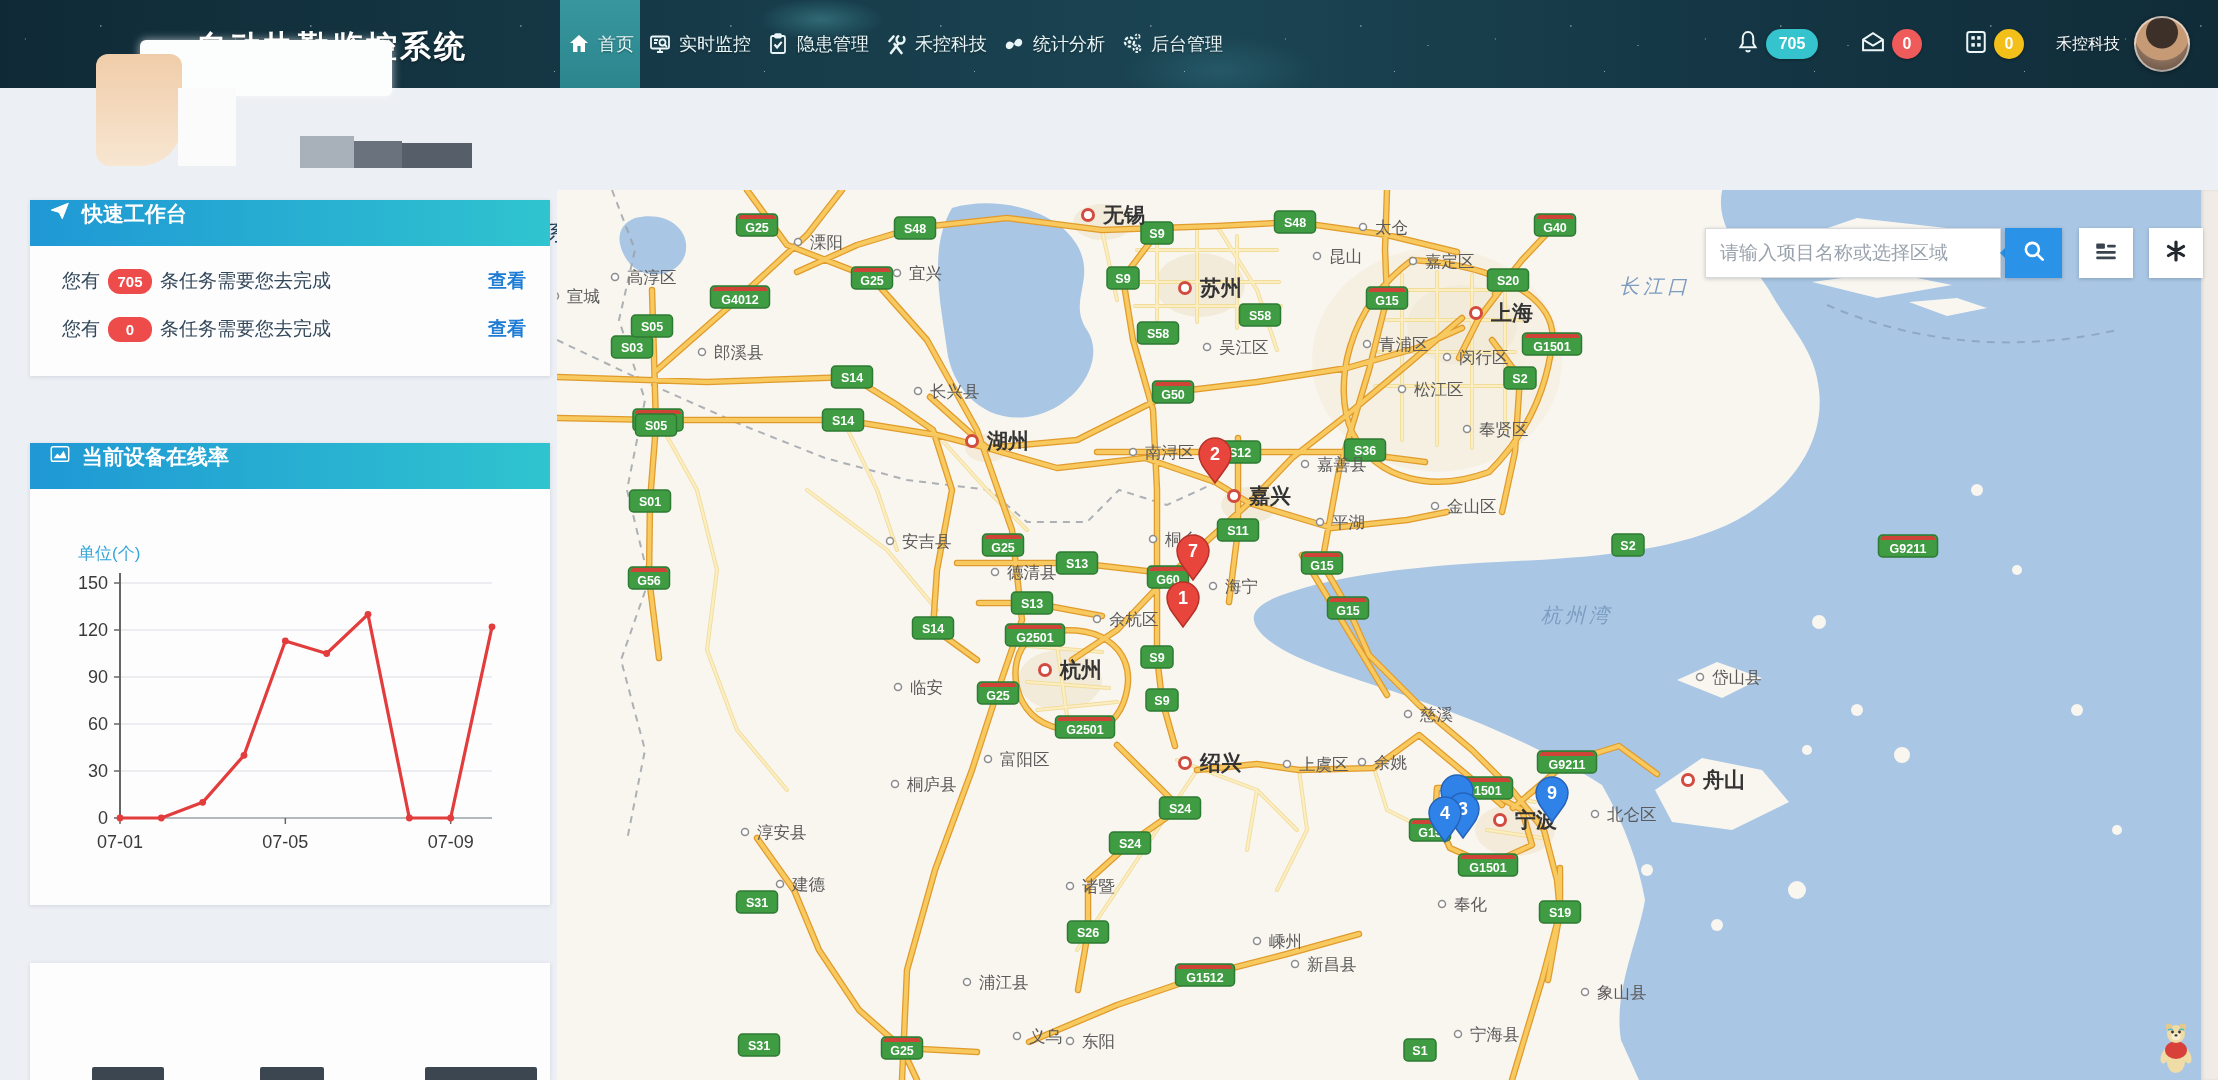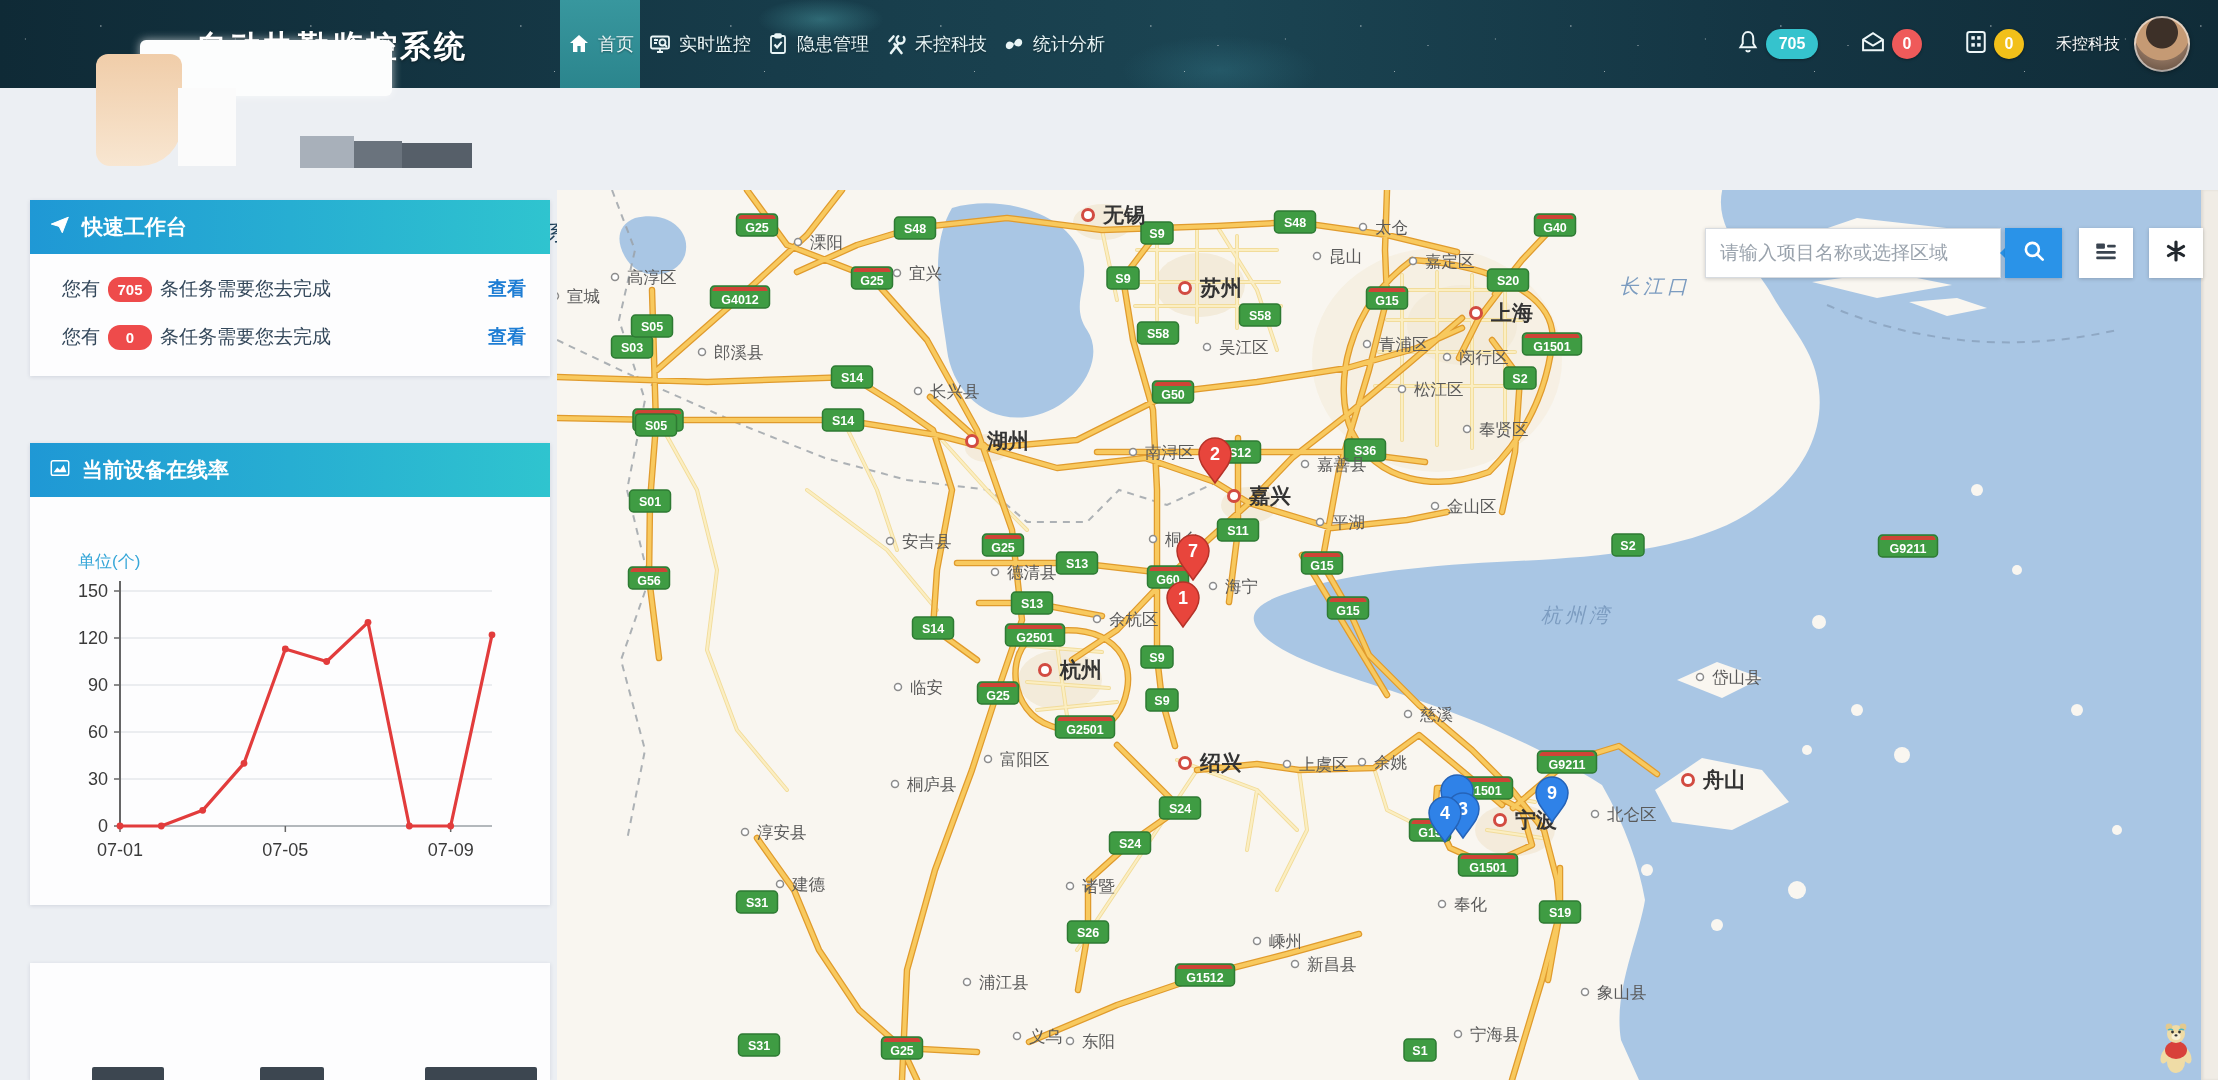--- a/index.html
+++ b/index.html
@@ -68,22 +68,22 @@
     background:#eceff3; display:flex; align-items:center; color:#1d3e57; font-size:21px; }
   .welcome-text { position:absolute; left:45px; top:131px; }
   .welcome-tail { position:absolute; left:484px; top:131px; }
   .stat-item { position:absolute; top:128px; display:flex; align-items:center; gap:6px;
     color:#1d3e57; font-size:21px; }
   .stat-item svg { flex:none; }
 
   
   .panel { position:absolute; left:30px; width:520px; background:#fdfdfe;
     box-shadow:0 1px 4px rgba(40,60,90,.14); }
-  .panel-header { height:54px; background:linear-gradient(90deg,#1f98d5,#2fc4cf);
-    display:flex; align-items:center; gap:10px; padding-left:18px; color:#fff;
+  .panel-header { height:46px; background:linear-gradient(90deg,#1f98d5,#2fc4cf);
+    display:flex; gap:10px; padding-left:18px; color:#fff;
     font-size:21px; font-weight:bold; }
   .panel-header svg { flex:none; }
   #panel-workspace { top:200px; height:176px; }
   #panel-hazard { top:443px; height:462px; }
   #panel-month { top:963px; height:117px; overflow:hidden; }
 
   .ws-row { display:flex; align-items:center; margin:22px 24px 0 32px; font-size:19px; color:#33475a; }
   .ws-badge { background:#ee4b4b; color:#fff; border-radius:12px; min-width:44px; height:25px;
     display:inline-flex; align-items:center; justify-content:center; font-size:15px;
     font-weight:bold; margin:0 8px; padding:0 9px; }
@@ -166,20 +166,32 @@
       <span class="nav-label">禾控科技</span>
     </div>
     <div class="nav-item">
       <span>
         <svg width="26" height="24" viewBox="0 0 24 24" fill="#e9f5f6">
           <path d="M12 12 C 13.5 4.5 21.5 6 20 11.5 C 18.8 15.8 14 15 12 12 Z"></path>
           <path d="M12 12 C 10.5 19.5 2.5 18 4 12.5 C 5.2 8.2 10 9 12 12 Z"></path>
           </svg>
       </span>
       <span class="nav-label">统计分析</span>
+    </div>
+    <div class="nav-item">
+      <span>
+        <svg width="26" height="24" viewBox="0 0 24 24" fill="none" stroke="#e9f5f6">
+          <circle cx="9.5" cy="10" r="4.6" stroke-width="2.2" stroke-dasharray="3.4 2"></circle>
+            <circle cx="9.5" cy="10" r="1.4" fill="#e9f5f6"></circle>
+          <circle cx="17" cy="16.5" r="3.4" stroke-width="2" stroke-dasharray="2.6 1.6"></circle>
+            <circle cx="17" cy="16.5" r="1" fill="#e9f5f6"></circle>
+          <circle cx="17.5" cy="4.5" r="2.2" stroke-width="1.6" stroke-dasharray="2 1.4"></circle>
+          </svg>
+      </span>
+      <span class="nav-label">后台管理</span>
     </div>
   </nav>
 
   <div class="nav-right">
     <div class="notif">
       <span>
         <svg width="28" height="28" viewBox="0 0 24 24" fill="none" stroke="#eef7f8" stroke-width="1.7">
           <path d="M12 3.5 C9 3.5 7.5 6 7.5 9 v4.2 L5.5 16.5 h13 L16.5 13.2 V9 C16.5 6 15 3.5 12 3.5 Z"></path>
           <path d="M10.3 19 a1.8 1.8 0 0 0 3.4 0"></path>
           </svg>

